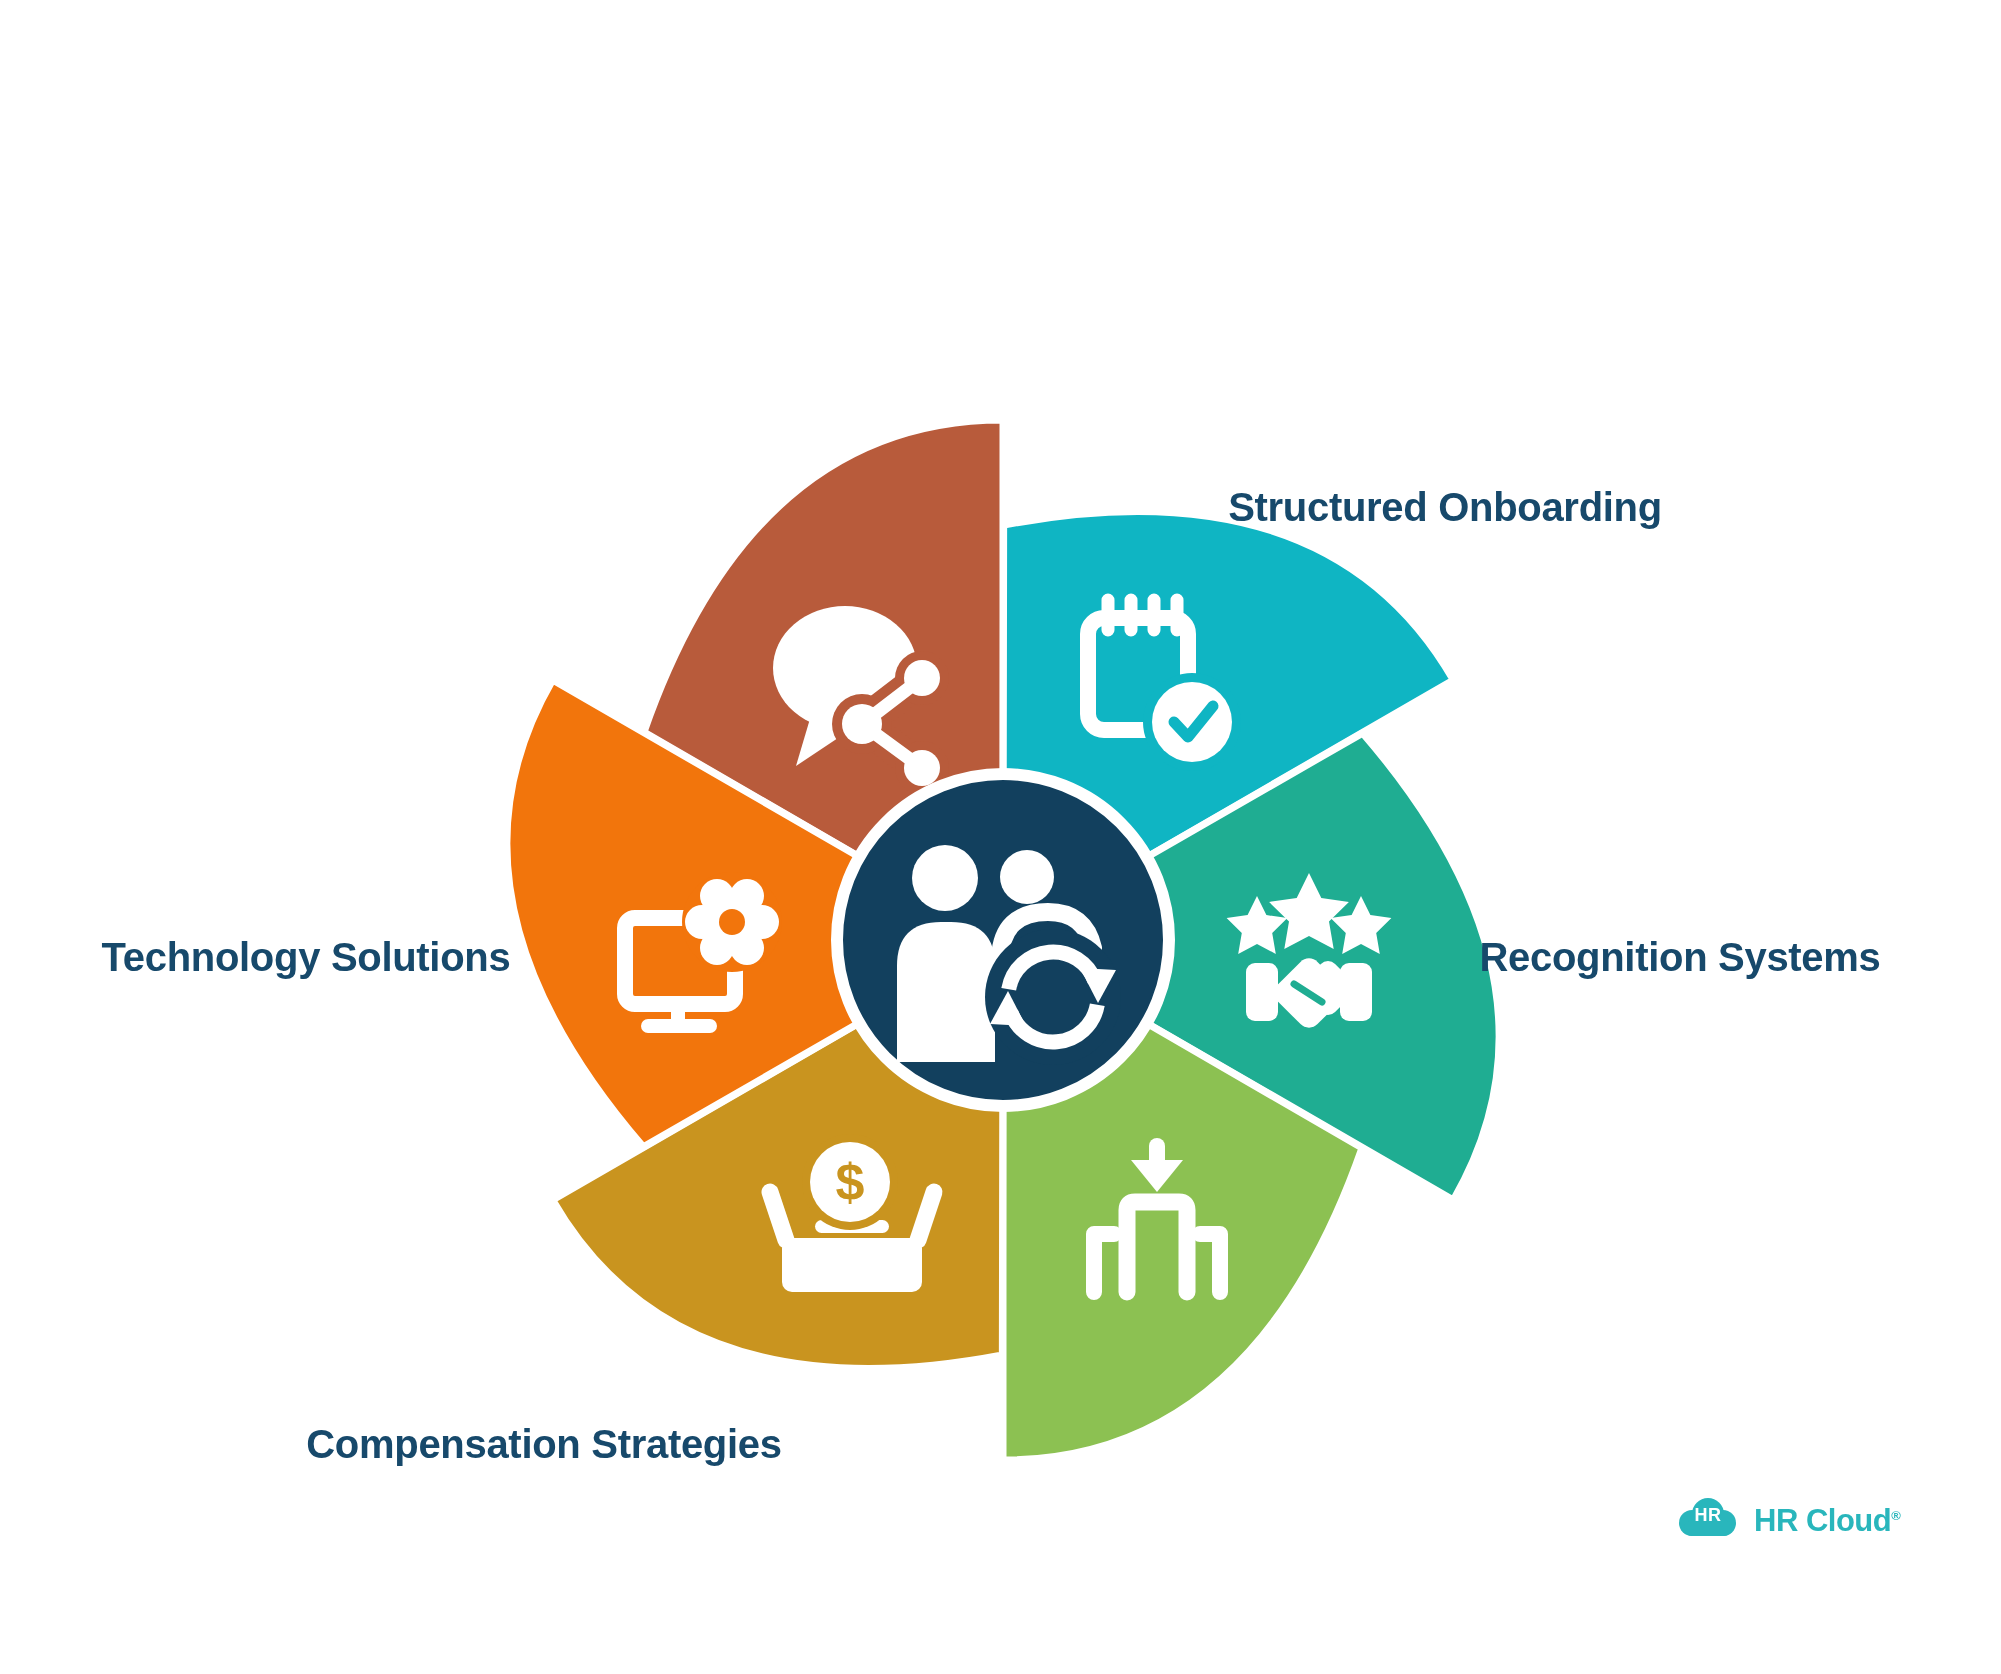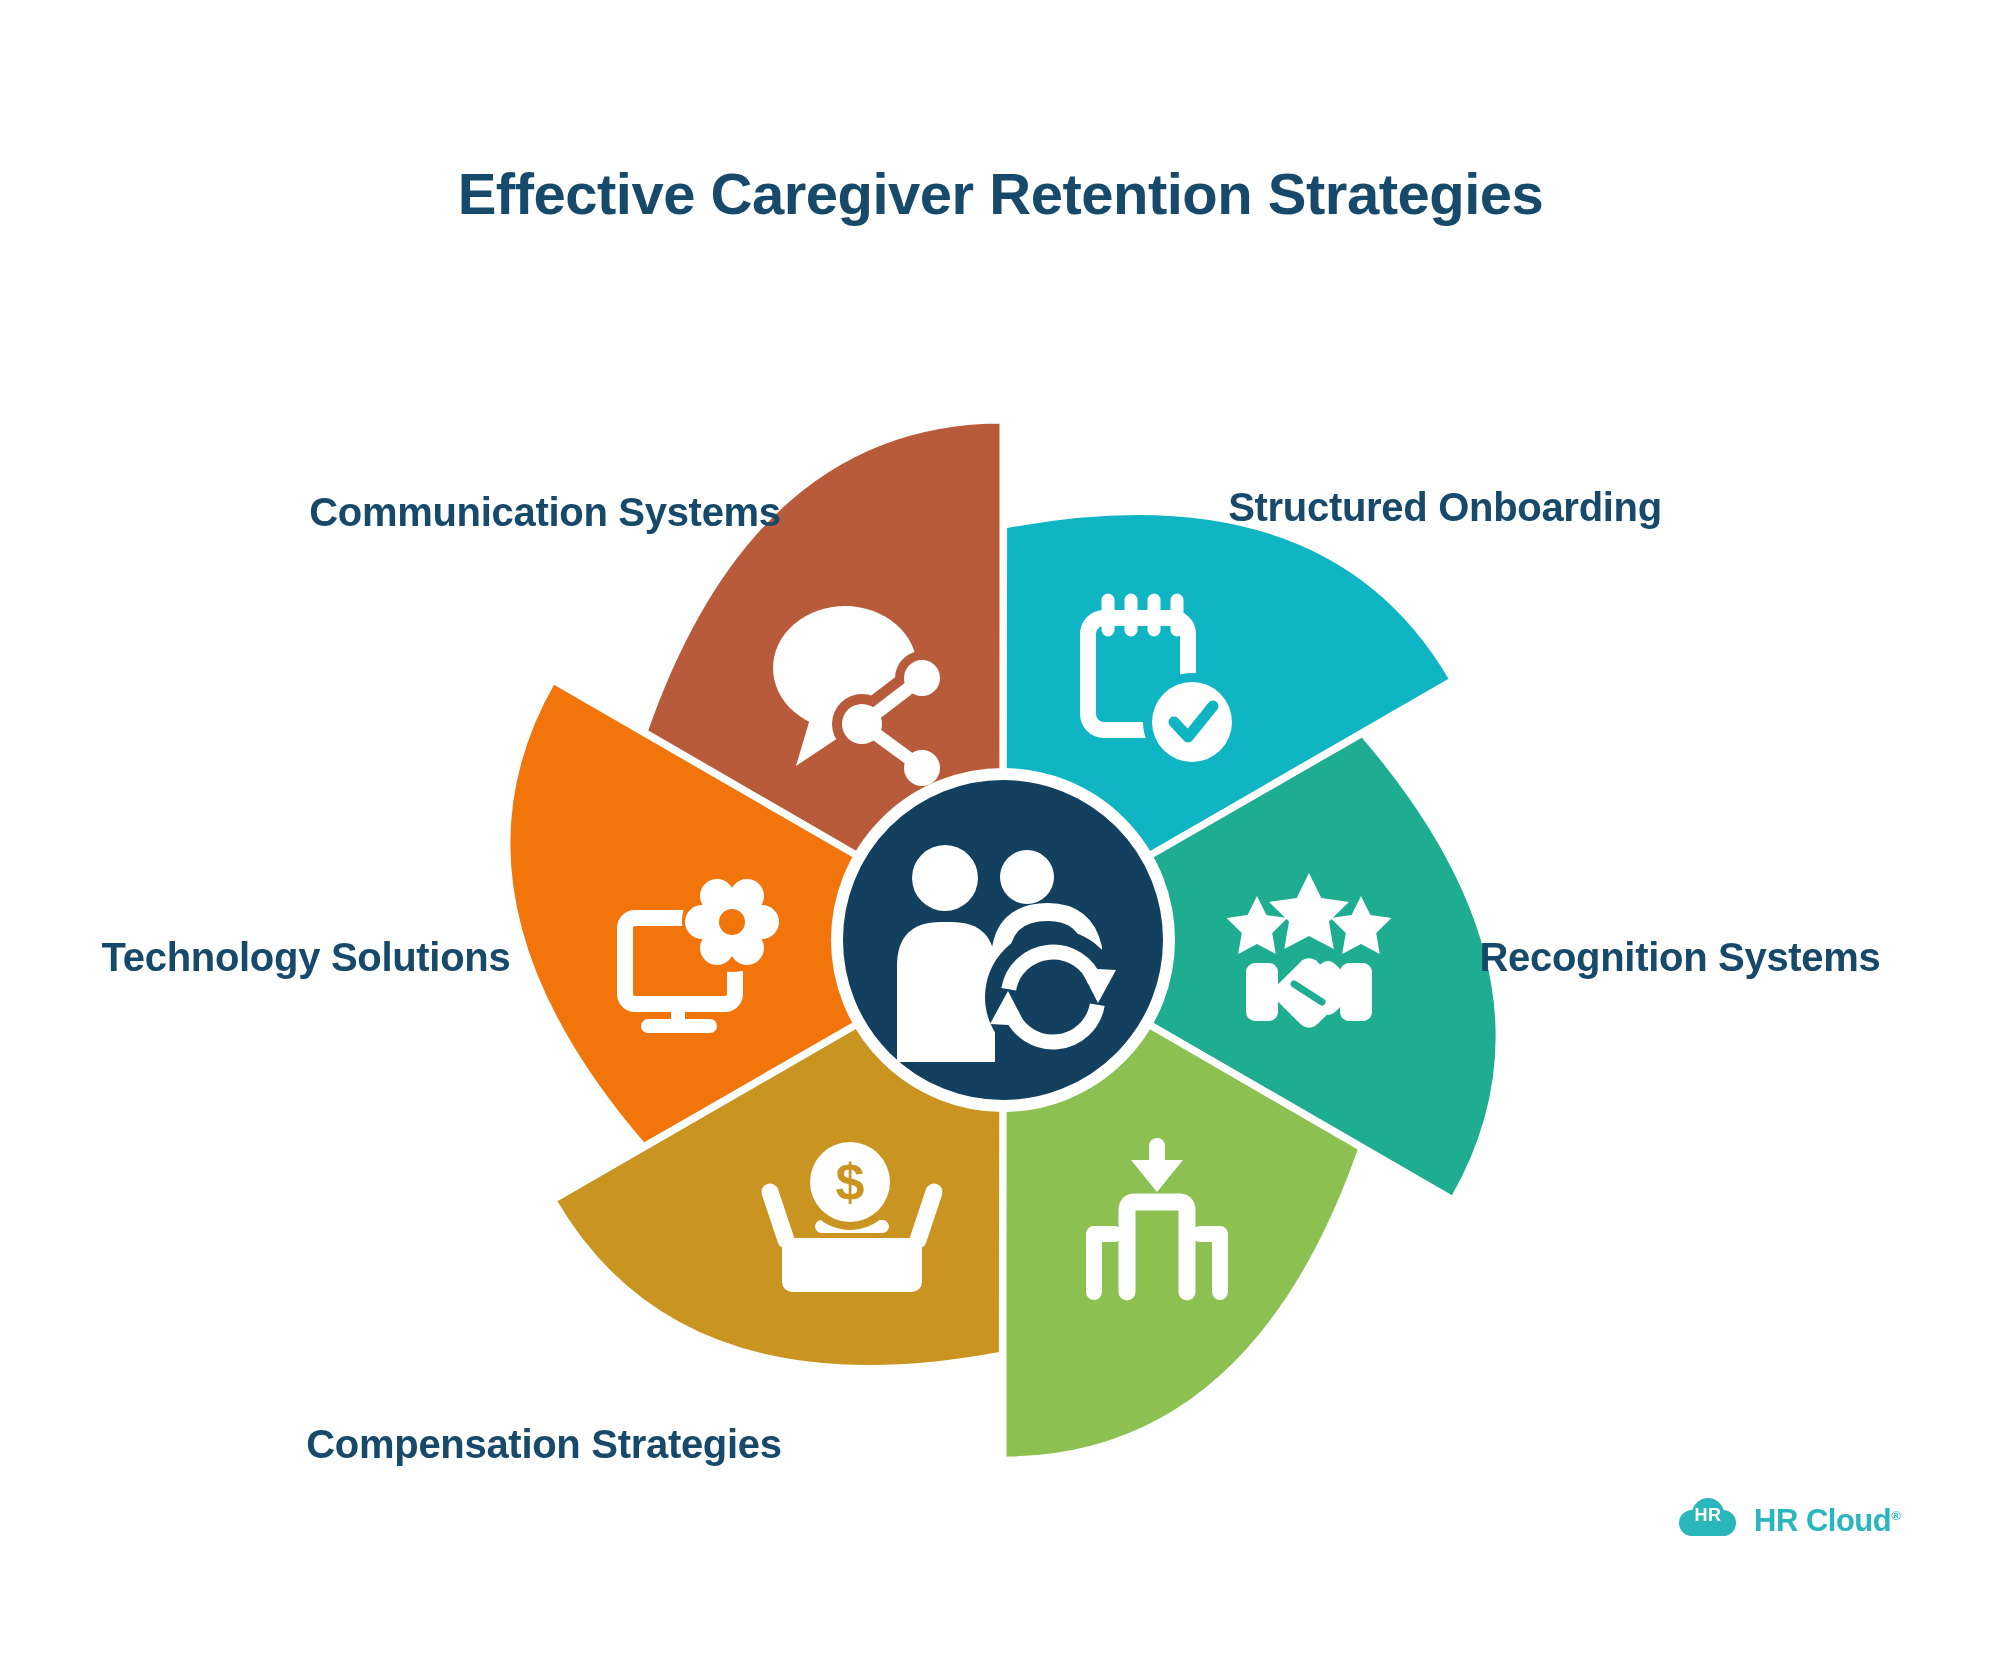--- a/index.html
+++ b/index.html
@@ -113,22 +113,20 @@
       <circle cx="1053" cy="997" r="68" fill="currentColor"></circle>
       <path d="M 1008.7 989.2 A 45 45 0 0 1 1095.3 981.6" stroke="#ffffff" stroke-width="15" fill="none"></path>
       <path d="M 1080 968 L 1116 970 L 1098 1003 Z" fill="#ffffff"></path>
       <path d="M 1097.3 1004.8 A 45 45 0 0 1 1010.7 1012.4" stroke="#ffffff" stroke-width="15" fill="none"></path>
       <path d="M 1026 1026 L 990 1024 L 1008 991 Z" fill="#ffffff"></path>
     </g>
   </g>
 </svg>
 
 <div class="layer text-layer" style="color: rgb(23, 73, 107);">
-  <div class="title">Effective Caregiver Retention Strategies</div>
-  <div class="seg-label lbl-0">Communication Systems</div>
   <div class="seg-label lbl-2">Recognition Systems</div>
   <div class="seg-label lbl-1">Structured Onboarding</div>
   <div class="seg-label lbl-4">Compensation Strategies</div>
   <div class="seg-label lbl-5">Technology Solutions</div>
 </div>
 
 <div class="logo" style="color: rgb(41, 182, 188);">
   <span class="logo-badge">
     <svg width="60" height="50" viewBox="0 0 60 50">
       <circle cx="30" cy="18" r="16" fill="currentColor"></circle>

